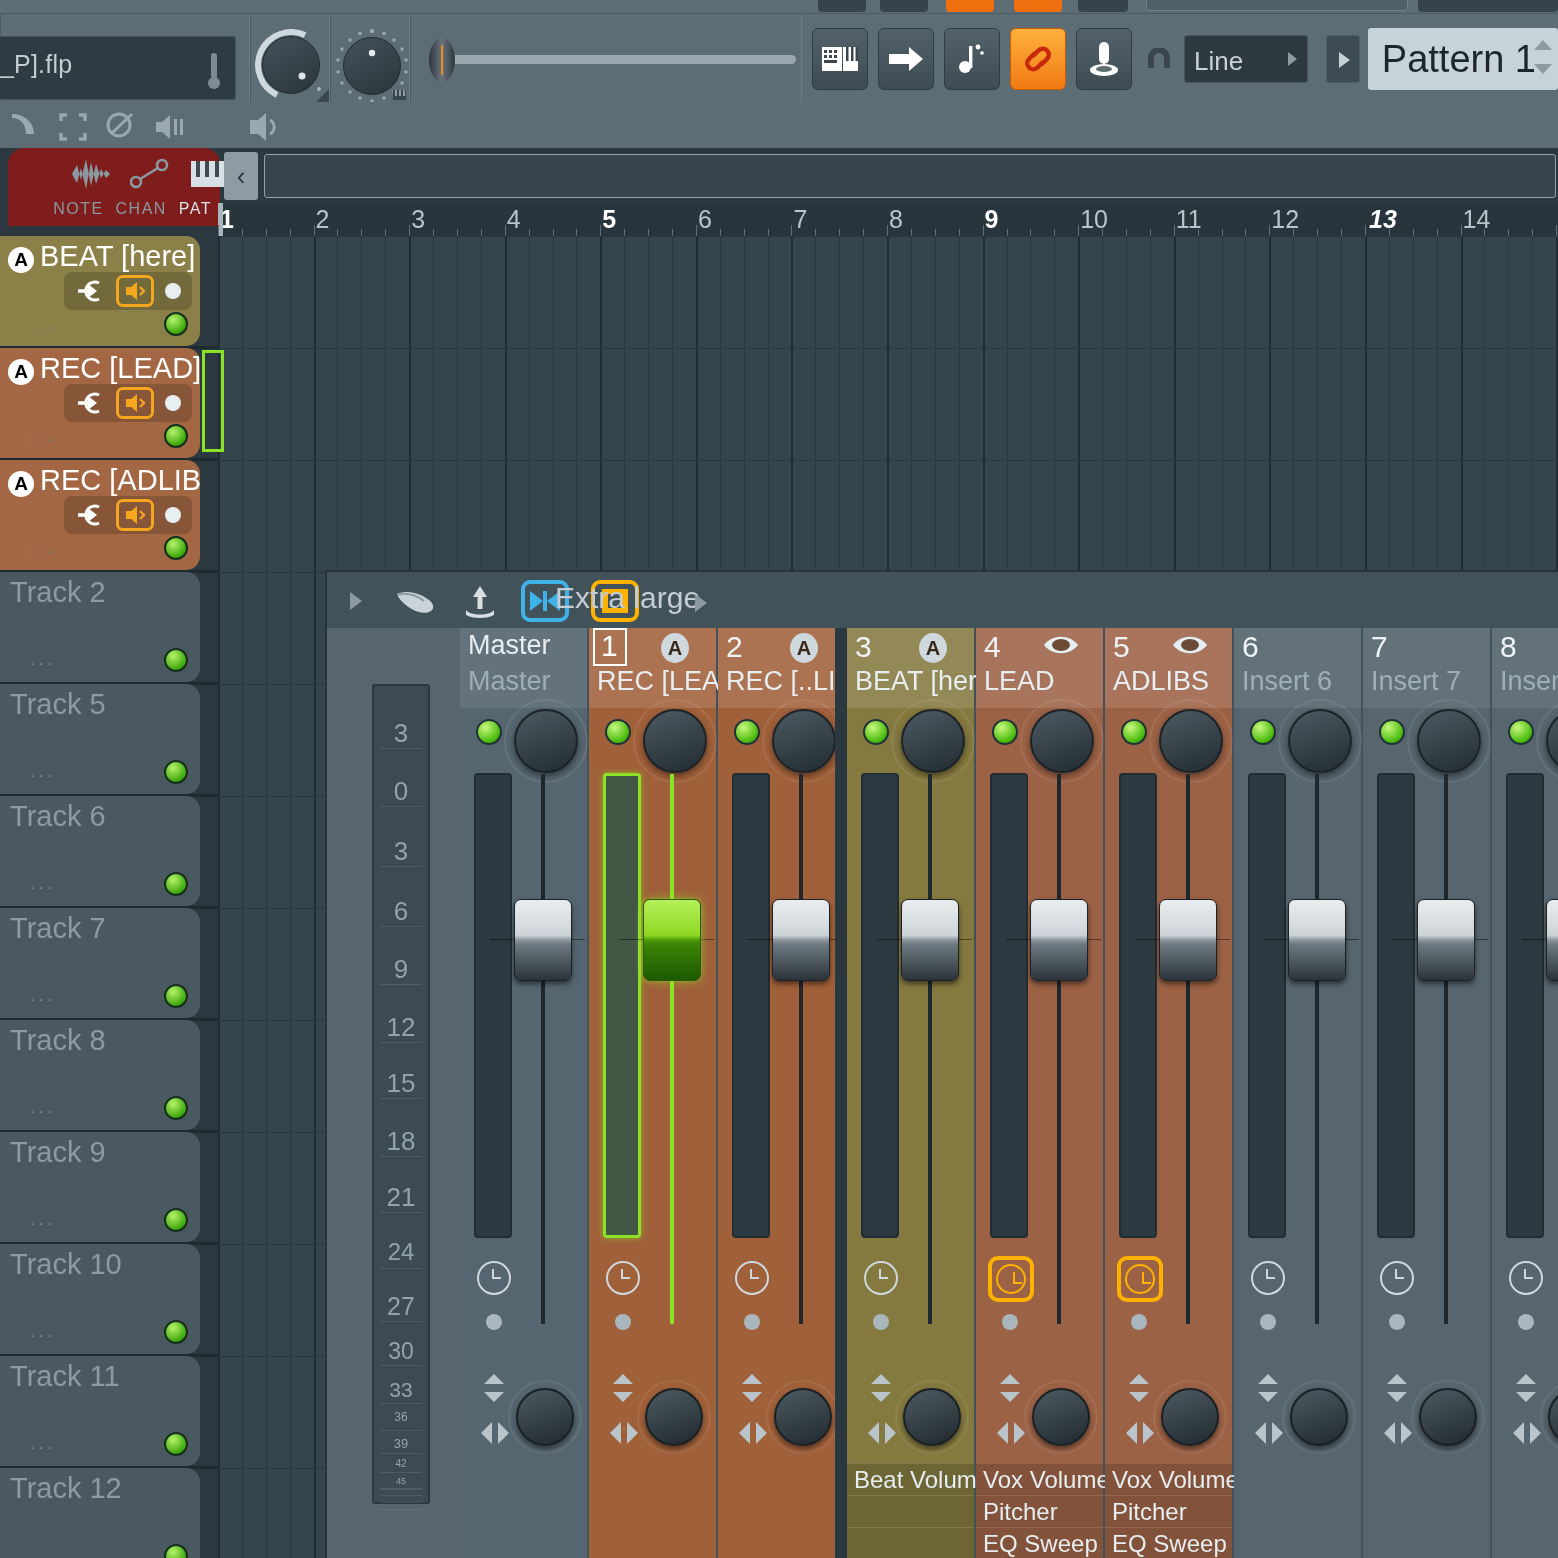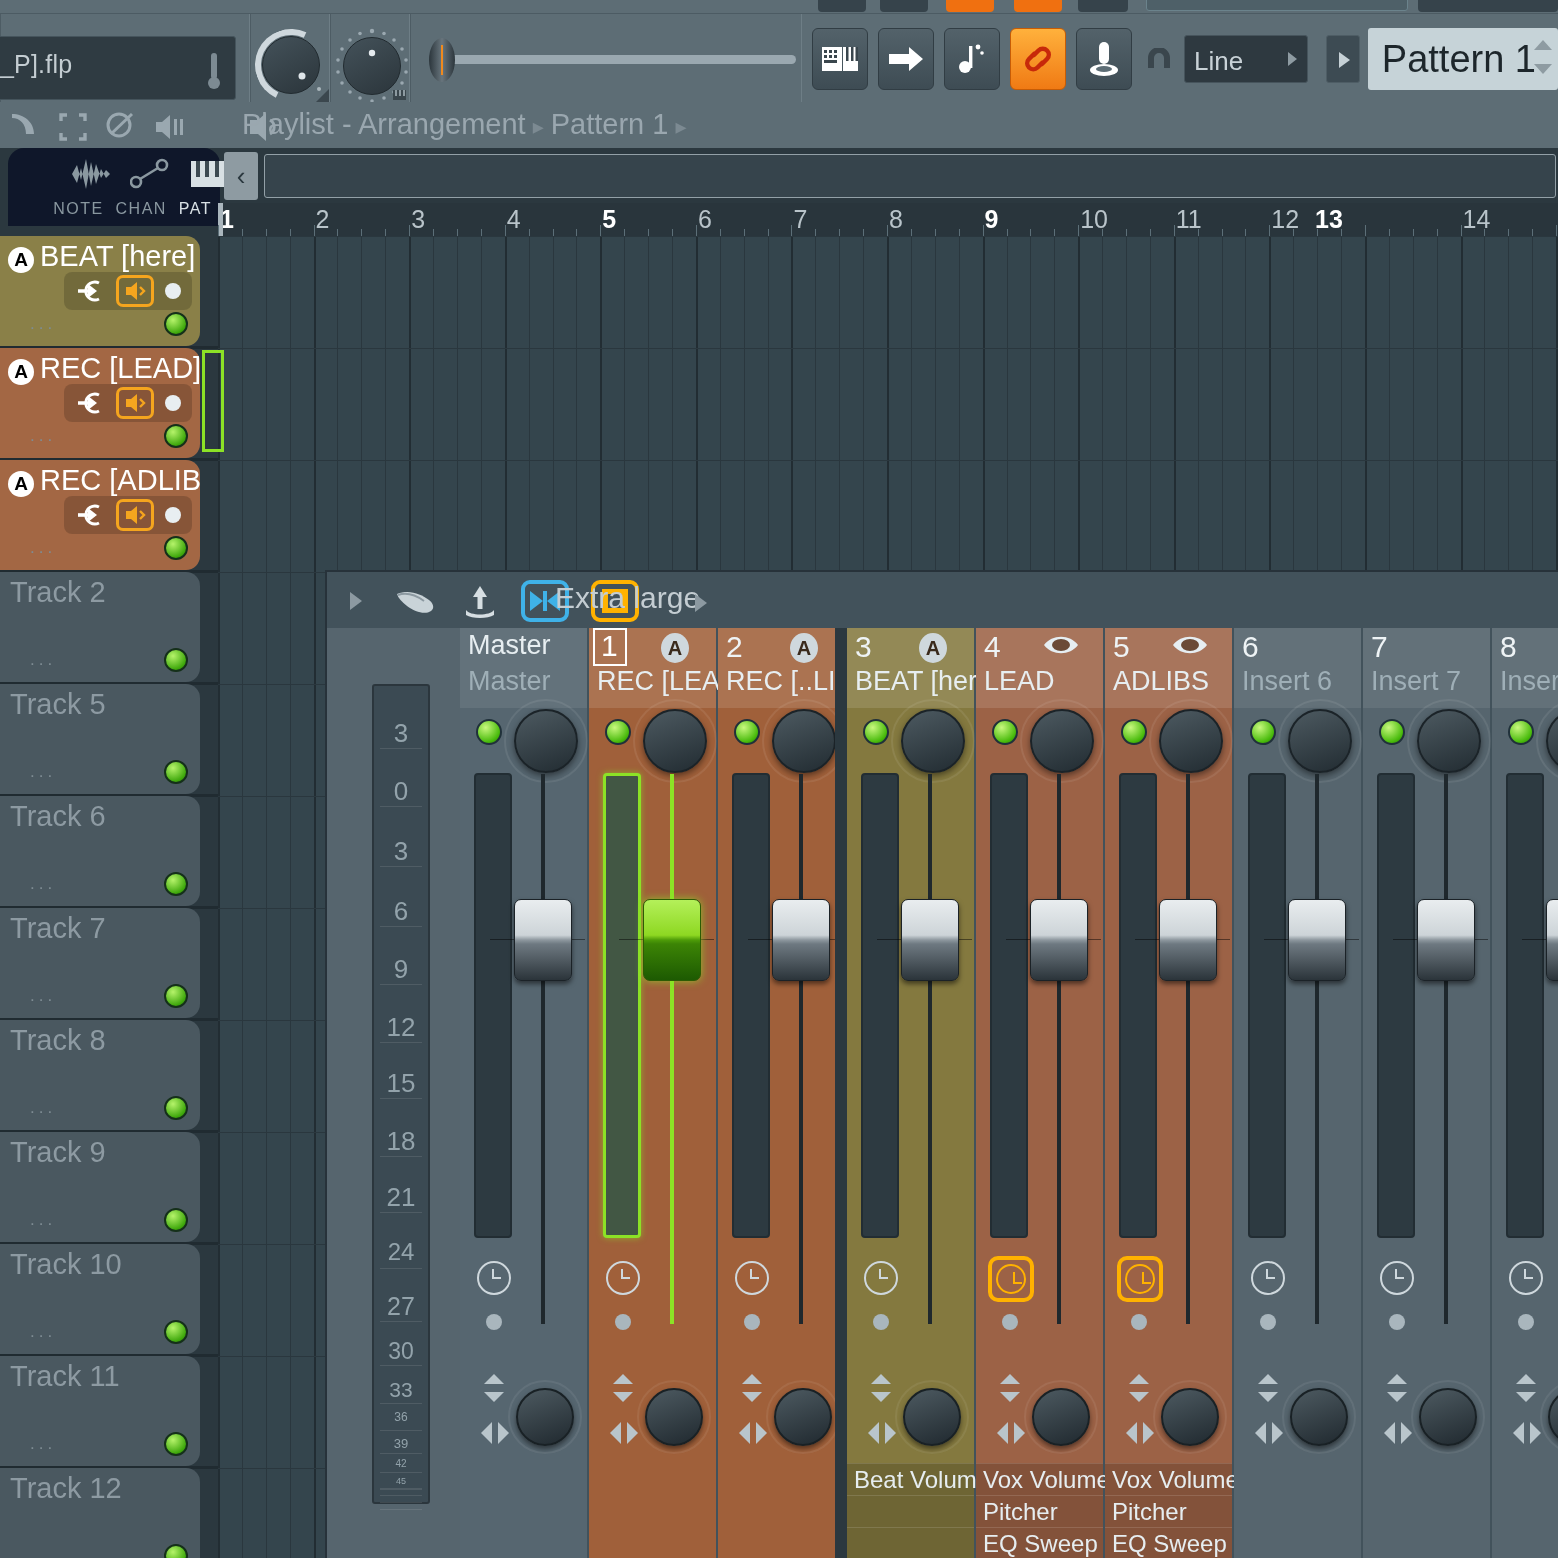--- a/index.html
+++ b/index.html
@@ -44,21 +44,21 @@
 
   
   .hintbar{ position:absolute; left:0; top:102px; width:1558px; height:46px; background:#5d6d75; }
   .hint-icons{ position:absolute; left:8px; top:8px; display:flex; gap:14px; align-items:center; }
   .hint-txt{ position:absolute; left:242px; top:6px; color:#8e9ba3; font-size:29px; }
   .hint-txt b{ font-weight:normal; color:#9aa7af; }
   .hint-sep{ color:#7c8a92; padding:0 7px; font-size:22px; }
 
   
   .playlist{ position:absolute; left:0; top:148px; width:1558px; height:1410px; background:#2b383f; }
-  .pl-tabs{ position:absolute; left:8px; top:0; width:212px; height:78px; background:#0f172a; border-radius:16px 16px 0 0;padding-left:24px; }
+  .pl-tabs{ position:absolute; left:8px; top:0; width:212px; height:78px; background:#7f1d1d; border-radius:16px 16px 0 0;padding-left:24px; }
   .pl-tabicons{ position:absolute; left:60px; top:8px; display:flex; gap:18px; align-items:center; }
   .pl-tablabels{ position:absolute; left:0; right:8px; top:52px; text-align:right; font-size:16px; letter-spacing:1.5px; color:#8a98a0; }
   .pl-tablabels b{ color:#d9e1e5; font-weight:normal; }
   .pl-collapse{ position:absolute; left:224px; top:4px; width:34px; height:48px; background:#8e9ba2; border-radius:3px; display:flex; align-items:center; justify-content:center; color:#2b383f; font-size:26px; }
   .pl-topfield{ position:absolute; left:264px; top:6px; right:2px; height:44px; background:#36444c; border:1px solid #93a0a7; border-radius:3px; }
 
   .pl-ruler{ position:absolute; left:218px; top:55px; right:0; height:33px; background:#29353c; }
   .pl-ruler .tick{ position:absolute; top:2px; color:#b9c4ca; font-size:25px; }
   .pl-ruler .tick.bold{ color:#ffffff; font-weight:bold; }
 
@@ -293,23 +293,20 @@
     <svg width="36" height="34" viewBox="0 0 36 34">
       <path d="M4 12 L10 12 L18 5 L18 29 L10 22 L4 22 Z" fill="#9aa8b0"></path>
       <rect x="22" y="9" width="3" height="16" fill="#9aa8b0"></rect>
         <rect x="28" y="9" width="3" height="16" fill="#9aa8b0"></rect>
     </svg>
     <svg width="40" height="34" viewBox="0 0 40 34" style="margin-left:42px">
       <path d="M6 10 L14 10 L22 3 L22 31 L14 24 L6 24 Z" fill="#9aa8b0"></path>
       <path d="M26 10 a8 8 0 0 1 0 14" stroke="#9aa8b0" stroke-width="3" fill="none"></path>
     </svg>
   </div>
-  <div class="hint-txt">
-    <b>Playlist - Arrangement</b><span class="hint-sep">▸</span><b>Pattern 1</b><span class="hint-sep">▸</span>
-  </div>
 </div>
 
 <div class="playlist">
 
   <div class="pl-tabs">
     <div class="pl-tabicons">
       <svg width="44" height="36" viewBox="0 0 44 36">
         <path d="M4 18 L9 9 L13 24 L18 3 L23 30 L28 8 L33 22 L38 14 L42 18 L38 22 L33 13 L28 28 L23 6 L18 33 L13 12 L9 27 Z" fill="#8a98a0"></path>
       </svg>
       <svg width="40" height="32" viewBox="0 0 40 32">
@@ -339,21 +336,21 @@
       <div class="tick" style="left: 193.155px;">3</div>
       <div class="tick" style="left: 288.733px;">4</div>
       <div class="tick bold" style="left: 384.311px;">5</div>
       <div class="tick" style="left: 479.889px;">6</div>
       <div class="tick" style="left: 575.466px;">7</div>
       <div class="tick" style="left: 671.044px;">8</div>
       <div class="tick bold" style="left: 766.622px;">9</div>
       <div class="tick" style="left: 862.2px;">10</div>
       <div class="tick" style="left: 957.777px;">11</div>
       <div class="tick" style="left: 1053.36px;">12</div>
-      <div class="tick bold" style="left: 1097px;">13</div>
+      <div class="tick bold" style="left: 1151px; font-style: italic;">13</div>
       <div class="tick" style="left: 1244.51px;">14</div>
       <div style="position: absolute; left: 0px; top: 0px; bottom: 0px; width: 5px; background: rgb(170, 182, 189);"></div>
       <div style="position: absolute; bottom: 0px; width: 1px; height: 11px; background: rgb(92, 111, 120); left: 0px;"></div>
       <div style="position: absolute; bottom: 0px; width: 1px; height: 7px; background: rgb(92, 111, 120); left: 23.8944px;"></div>
       <div style="position: absolute; bottom: 0px; width: 1px; height: 7px; background: rgb(92, 111, 120); left: 47.7889px;"></div>
       <div style="position: absolute; bottom: 0px; width: 1px; height: 7px; background: rgb(92, 111, 120); left: 71.6833px;"></div>
       <div style="position: absolute; bottom: 0px; width: 1px; height: 11px; background: rgb(92, 111, 120); left: 95.5777px;"></div>
       <div style="position: absolute; bottom: 0px; width: 1px; height: 7px; background: rgb(92, 111, 120); left: 119.472px;"></div>
       <div style="position: absolute; bottom: 0px; width: 1px; height: 7px; background: rgb(92, 111, 120); left: 143.367px;"></div>
       <div style="position: absolute; bottom: 0px; width: 1px; height: 7px; background: rgb(92, 111, 120); left: 167.261px;"></div>

